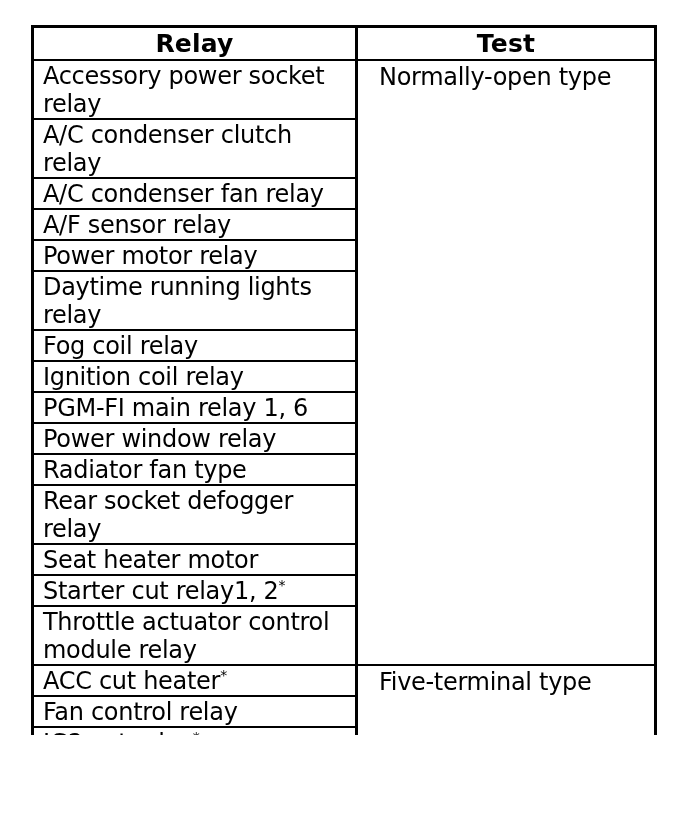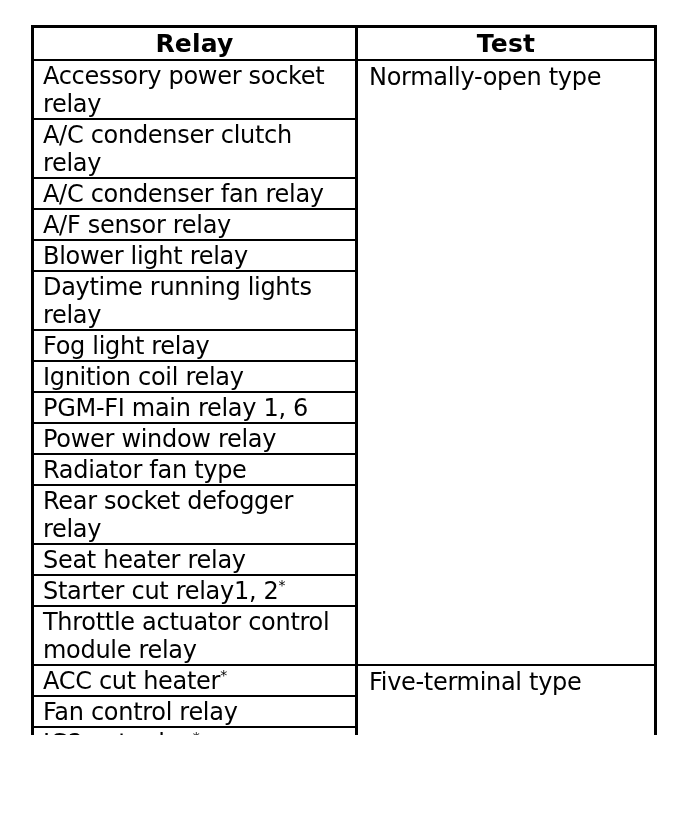--- a/index.html
+++ b/index.html
@@ -48,21 +48,21 @@
     font-weight: normal;
   }
   td.relay-cell {
     border-right-width: 3px;
     padding: 1px 6px 0 9px;
     white-space: pre-line;
     letter-spacing: -0.3px;
   }
   th.relay-header { border-right-width: 3px; }
   td.test-cell {
-    padding: 2px 6px 2px 11px;
+    padding: 2px 6px 2px 21px;
     letter-spacing: -0.3px;
   }
   sup.fn-mark {
     font-size: 14px;
     line-height: 0;
     vertical-align: super;
   }
   .footnote {
     position: absolute;
     left: 29px;
@@ -98,47 +98,47 @@
         <td class="relay-cell"><span>A/C condenser clutch
 relay</span><sup class="fn-mark"></sup></td>
       </tr>
       <tr>
         <td class="relay-cell"><span>A/C condenser fan relay</span><sup class="fn-mark"></sup></td>
       </tr>
       <tr>
         <td class="relay-cell"><span>A/F sensor relay</span><sup class="fn-mark"></sup></td>
       </tr>
       <tr>
-        <td class="relay-cell"><span>Blower light relay</span><sup class="fn-mark"></sup></td>
+        <td class="relay-cell"><span>Power motor relay</span><sup class="fn-mark"></sup></td>
       </tr>
       <tr>
         <td class="relay-cell"><span>Daytime running lights
 relay</span><sup class="fn-mark"></sup></td>
       </tr>
       <tr>
-        <td class="relay-cell"><span>Fog light relay</span><sup class="fn-mark"></sup></td>
+        <td class="relay-cell"><span>Fog coil relay</span><sup class="fn-mark"></sup></td>
       </tr>
       <tr>
         <td class="relay-cell"><span>Ignition coil relay</span><sup class="fn-mark"></sup></td>
       </tr>
       <tr>
         <td class="relay-cell"><span>PGM-FI main relay 1, 6</span><sup class="fn-mark"></sup></td>
       </tr>
       <tr>
         <td class="relay-cell"><span>Power window relay</span><sup class="fn-mark"></sup></td>
       </tr>
       <tr>
         <td class="relay-cell"><span>Radiator fan type</span><sup class="fn-mark"></sup></td>
       </tr>
       <tr>
         <td class="relay-cell"><span>Rear socket defogger
 relay</span><sup class="fn-mark"></sup></td>
       </tr>
       <tr>
-        <td class="relay-cell"><span>Seat heater relay</span><sup class="fn-mark"></sup></td>
+        <td class="relay-cell"><span>Seat heater motor</span><sup class="fn-mark"></sup></td>
       </tr>
       <tr>
         <td class="relay-cell"><span>Starter cut relay1, 2</span><sup class="fn-mark">*</sup></td>
       </tr>
       <tr>
         <td class="relay-cell"><span>Throttle actuator control
 module relay</span><sup class="fn-mark"></sup></td>
       </tr>
       <tr>
         <td class="relay-cell"><span>ACC cut heater</span><sup class="fn-mark">*</sup></td>

